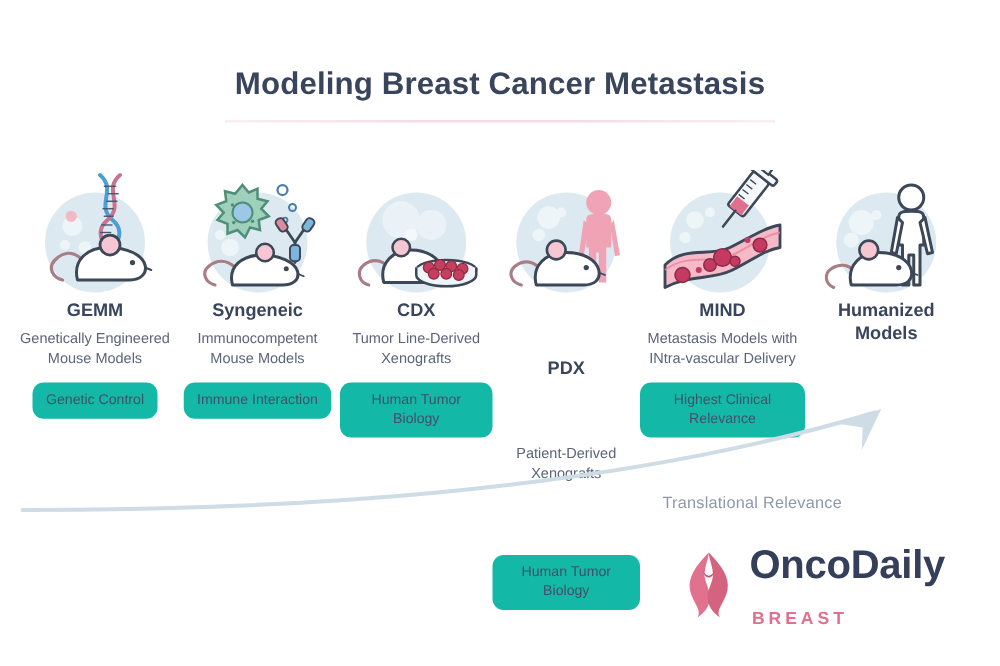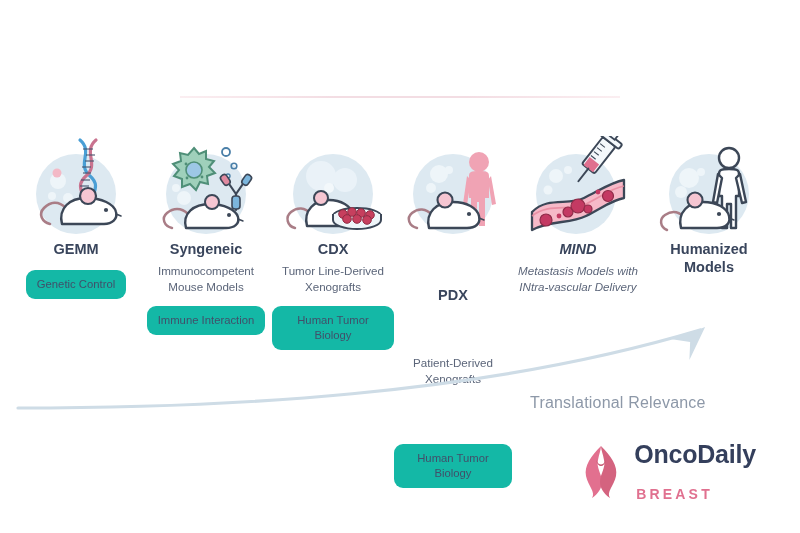--- a/index.html
+++ b/index.html
@@ -29,21 +29,21 @@
     display:flex;align-items:flex-start;
   }
   .col{
     position:relative;
     display:flex;flex-direction:column;align-items:center;
   }
   .c0{width:128px;}
   .c1{width:132px;}
   .c2{width:122px;}
   .c3{width:118px;gap:46px;}
-  .c4{width:132px;font-style:italic;}
+  .c4{width:132px;}
   .c5{width:130px;}
 
   .icon-box{
     width:104px;height:104px;position:relative;
     display:flex;align-items:center;justify-content:center;
   }
   .icon-box svg{display:block;}
 
   .col-title{
     font-size:14.5px;font-weight:700;color:#39455c;
@@ -59,40 +59,43 @@
     font-size:11.3px;line-height:1.32;
     padding:7px 11px;border-radius:9px;text-align:center;
     max-width:118px;
   }
   .badge-spacer{margin-top:12px;height:0;}
 
   
   .arrow-layer{position:absolute;left:0;top:280px;width:800px;height:150px;}
   .arrow-label{
     position:absolute;left:530px;top:394px;
-    font-size:16px;color:#8d98a8;letter-spacing:.2px;
+    font-size:13px;color:#8d98a8;letter-spacing:.2px;
   }
 
   
   .logo{
     position:absolute;right:44px;bottom:32px;
     display:flex;align-items:center;gap:10px;
   }
   .logo-text{display:flex;flex-direction:column;line-height:1;}
-  .logo-main{font-size:25px;font-weight:700;color:#343f5c;letter-spacing:-.2px;}
+  .logo-main{font-size:32px;font-weight:700;color:#343f5c;letter-spacing:-.2px;}
   .logo-sub{
     font-size:14px;font-weight:700;color:#e0708f;
     letter-spacing:3.2px;margin-top:20px;margin-left:2px;
   }
 </style>
 </head>
 <body>
 
 <div class="canvas">
 
+  <div class="title-wrap">
+    <div class="title">Modeling Breast Cancer Metastasis</div>
+  </div>
   <div class="title-rule"></div>
 
   <div class="cols">
 
     <div class="col c0">
       <div class="icon-box">
         <svg width="104" height="104" viewBox="0 0 104 104">
           <circle cx="52" cy="58" r="40" fill="#dde9f1"></circle>
           <circle cx="34" cy="45" r="8" fill="#eef5f9"></circle>
           <circle cx="44" cy="62" r="5" fill="#eef5f9"></circle>
@@ -112,20 +115,21 @@
           </g>
 
           <path d="M26 88 C18 86 14 78 20 72 C26 66 34 64 42 72" stroke="#a97d86" stroke-width="2.6" fill="none" stroke-linecap="round"></path>
           <path d="M38 88 C34 72 46 62 62 62 C78 62 90 68 92 76 C94 83 88 88 80 88 Z" fill="#ffffff" stroke="#3c4757" stroke-width="2.4" stroke-linejoin="round"></path>
           <circle cx="64" cy="60" r="8" fill="#f6c6d2" stroke="#3c4757" stroke-width="2.2"></circle>
           <circle cx="82" cy="74" r="2.1" fill="#3c4757"></circle>
           <path d="M92 78 L97 80" stroke="#3c4757" stroke-width="1.6" stroke-linecap="round"></path>
         </svg>
       </div>
       <div class="col-title">GEMM</div>
+      <div class="col-sub">Genetically Engineered Mouse Models</div>
       <div class="badge">Genetic Control</div>
     </div>
 
     <div class="col c1">
       <div class="icon-box">
         <svg width="104" height="104" viewBox="0 0 104 104">
           <circle cx="52" cy="58" r="40" fill="#dde9f1"></circle>
           <circle cx="30" cy="62" r="7" fill="#eef5f9"></circle>
           <circle cx="22" cy="52" r="4" fill="#eef5f9"></circle>
 
@@ -250,20 +254,21 @@
               <line x1="62" y1="14" x2="68" y2="14"></line>
               <line x1="62" y1="19" x2="68" y2="19"></line>
               <line x1="62" y1="24" x2="68" y2="24"></line>
             </g>
             <path d="M68 36 L68 52" stroke="#3c4757" stroke-width="2" stroke-linecap="round"></path>
           </g>
         </svg>
       </div>
       <div class="col-title">MIND</div>
       <div class="col-sub">Metastasis Models with INtra-vascular Delivery</div>
+      <div class="badge">Highest Clinical Relevance</div>
     </div>
 
     <div class="col c5">
       <div class="icon-box">
         <svg width="104" height="104" viewBox="0 0 104 104">
           <circle cx="52" cy="58" r="40" fill="#dde9f1"></circle>
           <circle cx="32" cy="42" r="10" fill="#eef5f9"></circle>
           <circle cx="24" cy="56" r="6" fill="#eef5f9"></circle>
           <circle cx="44" cy="36" r="4" fill="#eef5f9"></circle>
 

